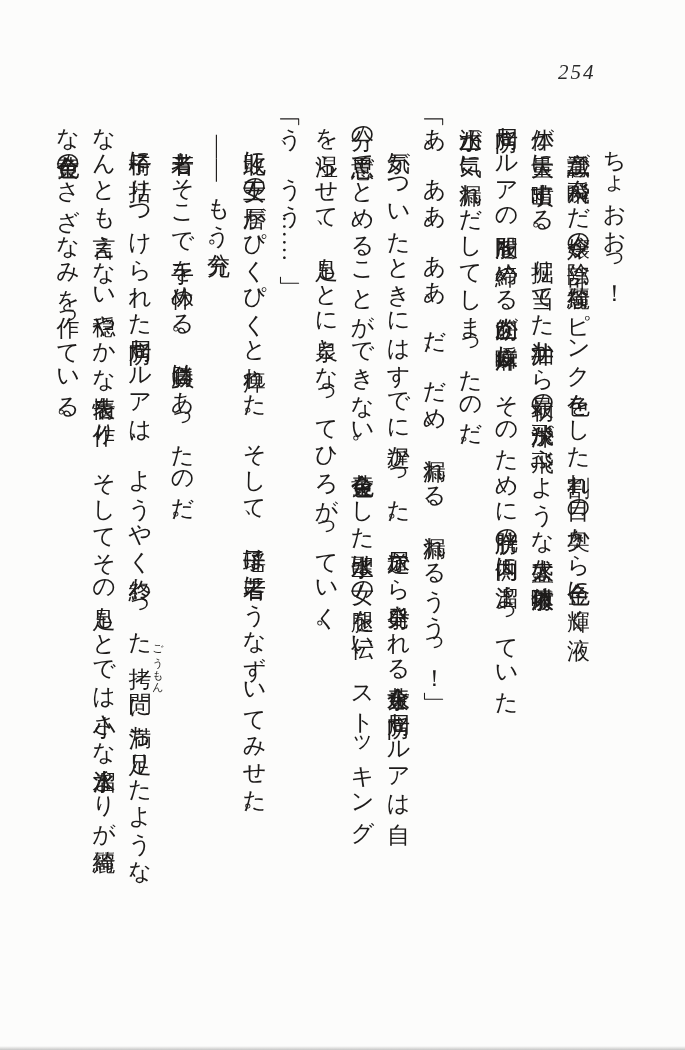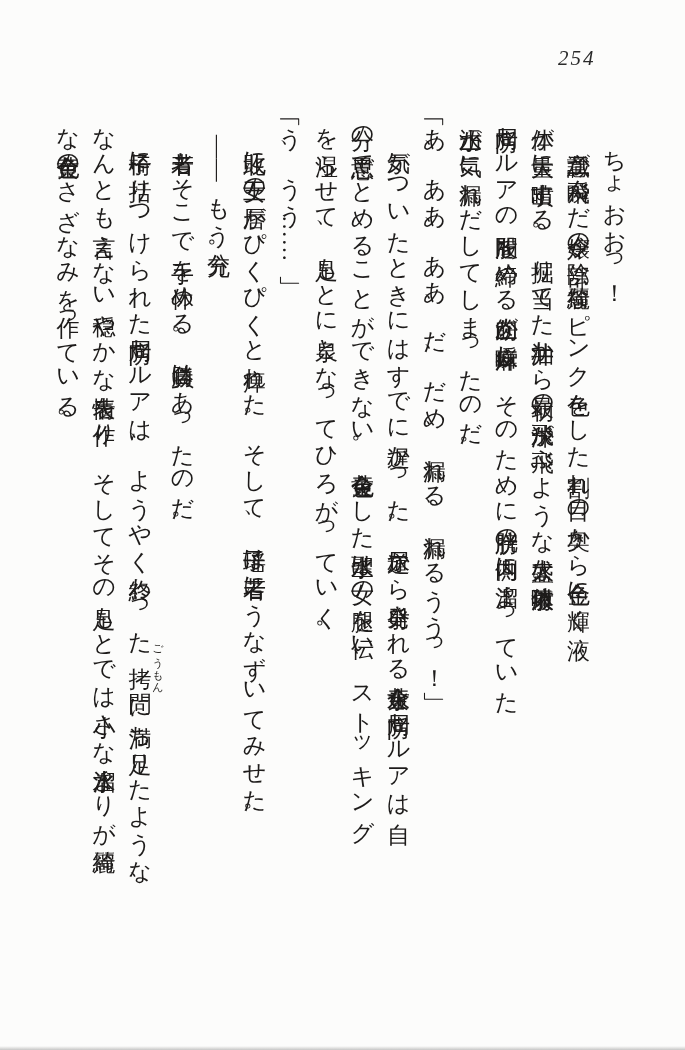--- a/index.html
+++ b/index.html
@@ -10,21 +10,21 @@
   .page {
     position: relative;
     width: 685px;
     height: 1050px;
     background: #fcfcfb;
     overflow: hidden;
     font-family: "Liberation Serif", "DejaVu Serif", serif;
   }
   .page-number {
     position: absolute;
-    top: 46px;
+    top: 60px;
     left: 558px;
     font-size: 21px;
     font-style: italic;
     letter-spacing: 2px;
     color: #2a2a2a;
   }
   .text-block {
     position: absolute;
     top: 111px;
     left: 54px;

